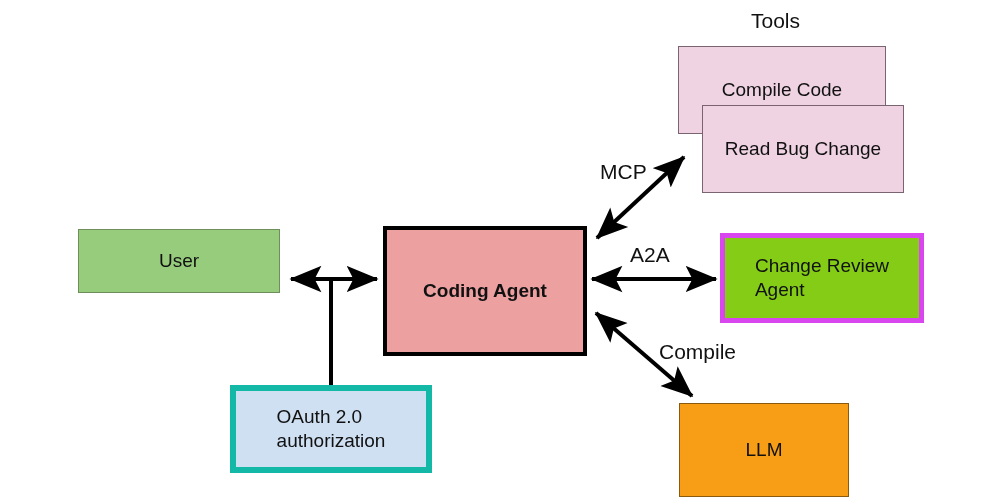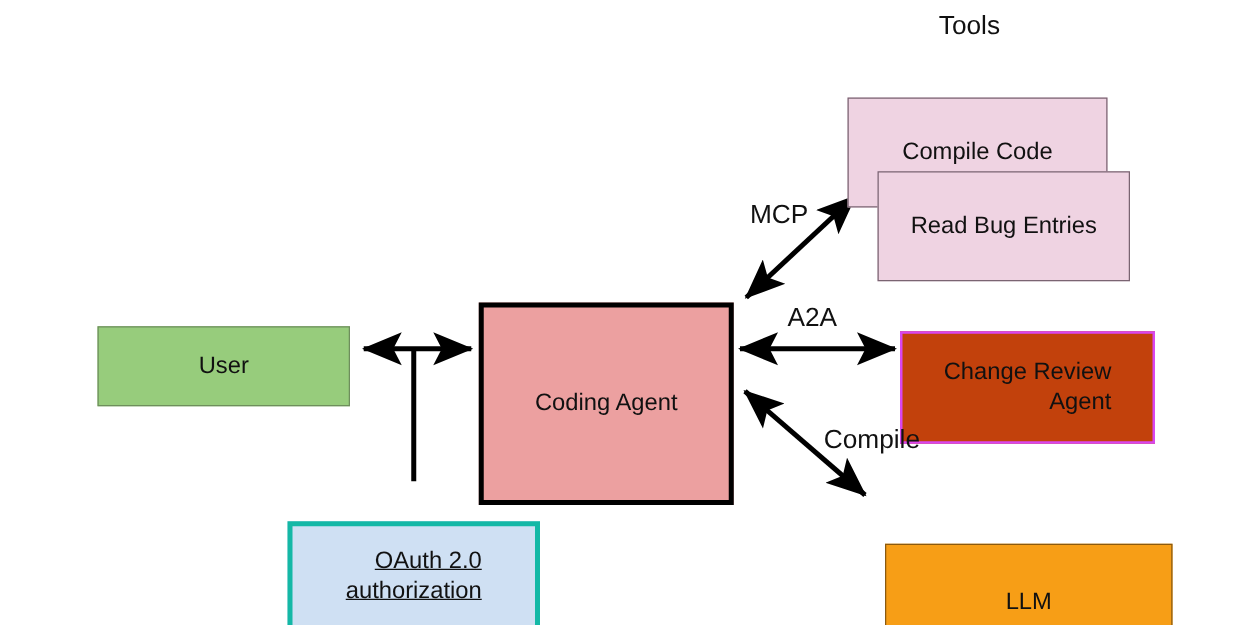--- a/index.html
+++ b/index.html
@@ -14,62 +14,61 @@
     background: #ffffff;
     overflow: hidden;
     font-family: "Liberation Sans", sans-serif;
   }
   .node {
     position: absolute;
     box-sizing: border-box;
     display: flex;
     align-items: center;
     justify-content: center;
-    text-align: right;
+    text-align: left;
     color: #111111;
     font-size: 19px;
     line-height: 1.25;
     white-space: pre-line;
-    margin-top: 32px;
   }
   #node-user {
     left: 78px; top: 229px; width: 202px; height: 64px;
     background: #97CC7C;
     border: 1px solid #6E8E5C;
   }
   #node-oauth {
     left: 230px; top: 385px; width: 202px; height: 88px;
     background: #CFE0F3;
-    border: 4px solid #14b8a6;
-    text-decoration: underline;
+    border: 6px solid #14b8a6;
   }
   #node-coding-agent {
-    left: 383px; top: 210px; width: 204px; height: 162px;
+    left: 383px; top: 226px; width: 204px; height: 130px;
     background: #ECA0A0;
     border: 4px solid #000000;
+    font-weight: bold;
   }
   #node-compile-code {
     left: 678px; top: 46px; width: 208px; height: 88px;
     background: #EFD3E2;
     border: 1px solid #7A6472;
     z-index: 2;
   }
   #node-read-bug-entries {
     left: 702px; top: 105px; width: 202px; height: 88px;
     background: #EFD3E2;
     border: 1px solid #7A6472;
     z-index: 3;
   }
   #node-change-review-agent {
     left: 720px; top: 233px; width: 204px; height: 90px;
-    background: #c2410c;
-    border: 2px solid #d946ef;
+    background: #84cc16;
+    border: 5px solid #d946ef;
   }
   #node-llm {
-    left: 708px; top: 403px; width: 230px; height: 94px;
+    left: 679px; top: 403px; width: 170px; height: 94px;
     background: #F79E16;
     border: 1px solid #8A5A10;
   }
   .caption {
     position: absolute;
     color: #111111;
     font-size: 21px;
     white-space: nowrap;
   }
   #caption-tools { left: 751px; top: 9px; }
@@ -112,21 +111,21 @@
 
   <div class="node" id="node-user">User</div>
 
   <div class="node" id="node-oauth">OAuth 2.0
 authorization</div>
 
   <div class="node" id="node-coding-agent">Coding Agent</div>
 
   <div class="node" id="node-compile-code">Compile Code</div>
 
-  <div class="node" id="node-read-bug-entries">Read Bug Entries</div>
+  <div class="node" id="node-read-bug-entries">Read Bug Change</div>
 
   <div class="node" id="node-change-review-agent">Change Review
 Agent</div>
 
   <div class="node" id="node-llm">LLM</div>
 
   <div class="caption" id="label-mcp">MCP</div>
 
   <div class="caption" id="label-a2a">A2A</div>
 

